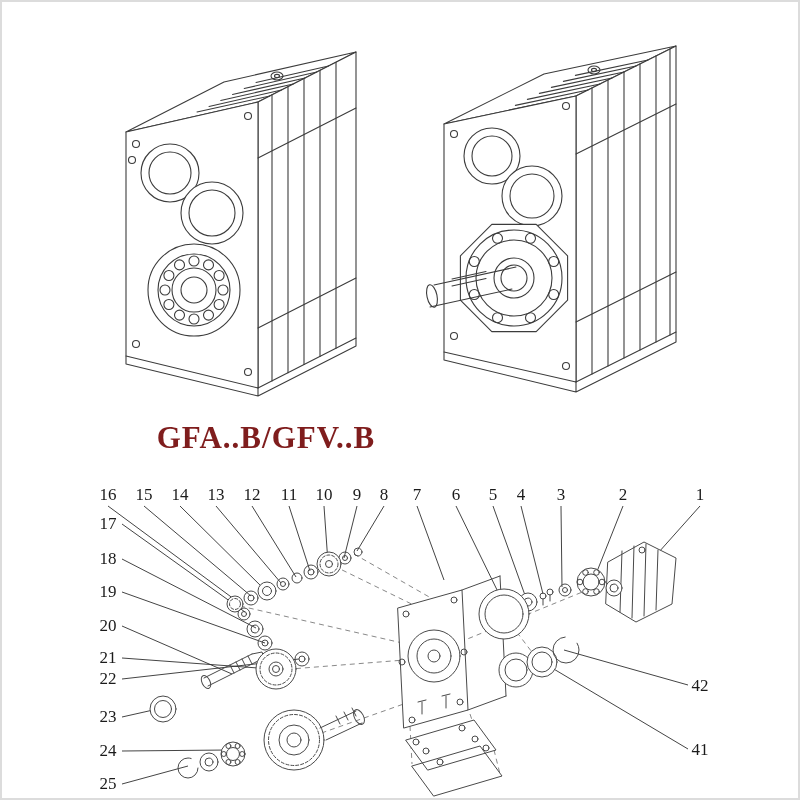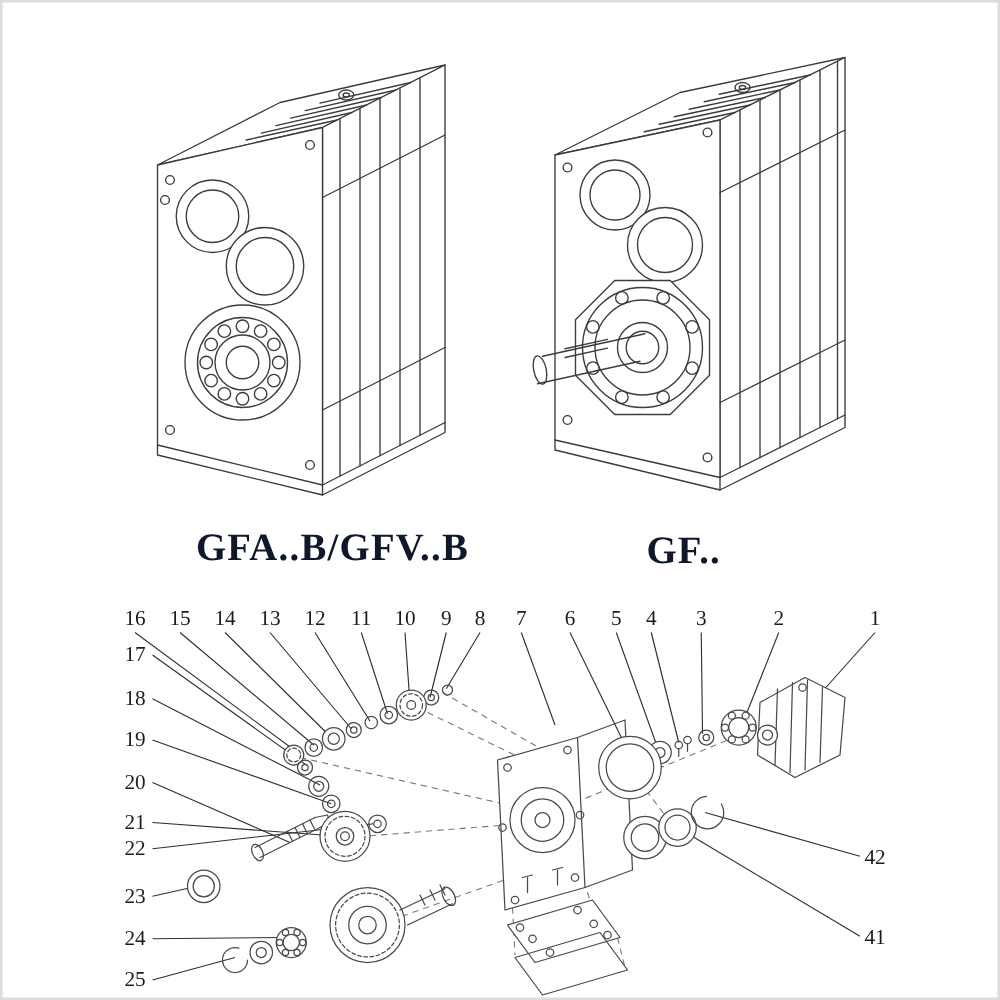--- a/index.html
+++ b/index.html
@@ -4,21 +4,21 @@
 <style>
   html,body{margin:0;padding:0;background:#888;}
   .page{
     position:relative;width:800px;height:800px;background:#ffffff;
     box-sizing:border-box;border:2px solid #dcdcdc;overflow:hidden;
     font-family:"Liberation Serif", serif;
   }
   .abs{position:absolute;}
   .model-label{
     position:absolute;text-align:center;font-weight:bold;
-    font-size:31px;letter-spacing:1px;color:#0f172a;
+    font-size:31px;letter-spacing:1px;color:#7f1d1d;
     font-family:"Liberation Serif", serif;white-space:nowrap;
   }
   svg text{
     font-family:"Liberation Serif", serif;
     font-size:17px;fill:#1b1b1b;
   }
   svg{shape-rendering:geometricPrecision;}
 </style>
 </head>
 <body>
@@ -116,21 +116,20 @@
       <circle cx="40" cy="130" r="3.5"></circle>
         <circle cx="152" cy="102" r="3.5"></circle>
       <circle cx="152" cy="362" r="3.5"></circle>
         <circle cx="40" cy="332" r="3.5"></circle>
       <ellipse cx="180" cy="66" rx="6" ry="4"></ellipse>
         <ellipse cx="180" cy="66" rx="2.5" ry="1.6"></ellipse>
     </g>
   </svg>
 
   <div class="model-label" style="left:118px;top:418px;width:292px">GFA..B/GFV..B</div>
-  <div class="model-label" style="left:470px;top:420px;width:150px">GF..</div>
 
   <svg class="abs" style="left:0;top:472px" width="800" height="328" viewBox="0 472 800 328">
 
     <g stroke="#7a7a7a" stroke-width="0.9" fill="none" stroke-dasharray="5 4">
       <path d="M238,604 L418,645"></path>
       <path d="M276,668 L428,656"></path>
       <path d="M294,740 L430,692"></path>
       <path d="M458,640 L600,582"></path>
       <path d="M332,564 L430,612"></path>
       <path d="M352,552 L436,600"></path>

